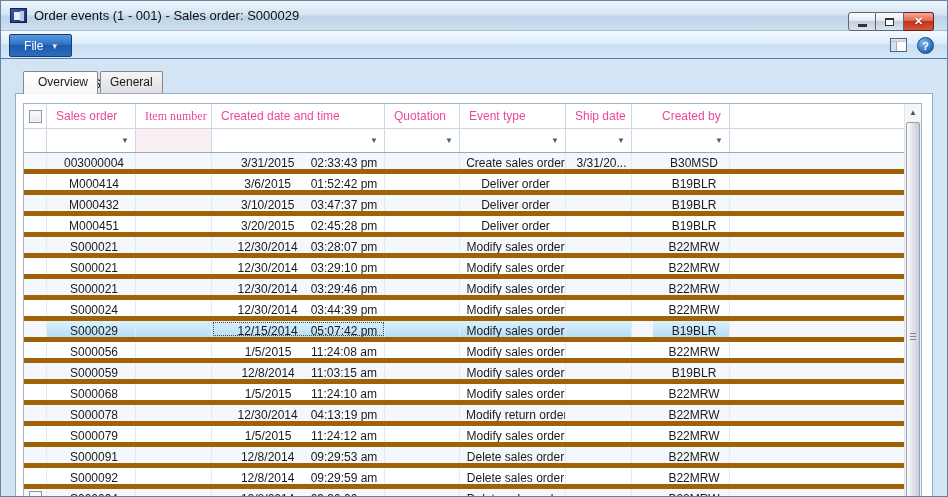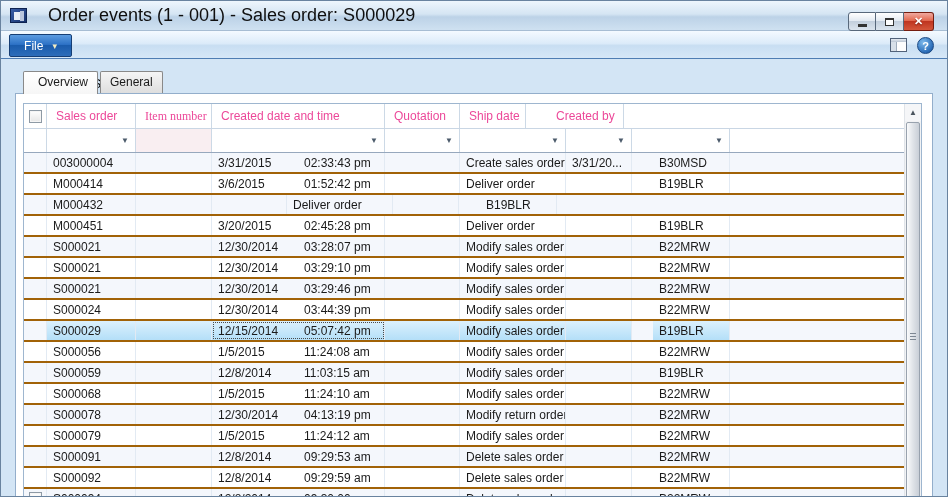--- a/index.html
+++ b/index.html
@@ -11,21 +11,21 @@
   }
   
   .titlebar{
     position:absolute;left:0;top:0;right:0;height:30px;
     background:linear-gradient(#eef6fd,#d5e5f3 45%,#bcd2e7 55%,#cfe1f1);
     border-bottom:1px solid #a7bdd3;display:flex;align-items:center;padding-left:9px;
   }
   .app-icon{width:17px;height:15px;background:linear-gradient(135deg,#3a5ea8,#16316b);border:1px solid #0d2250;position:relative;}
   .app-icon::before{content:"";position:absolute;left:3px;top:3px;width:7px;height:8px;background:#e8edf5;}
   .app-icon::after{content:"";position:absolute;right:2px;top:2px;width:4px;height:10px;background:#b9c6dd;}
-  .title-text{margin-left:21px;font-size:18px;color:#0f0f0f;}
+  .title-text{margin-left:7px;font-size:13px;color:#0f0f0f;}
   .winbtns{position:absolute;right:13px;top:11px;display:flex;}
   .winbtn{width:28px;height:19px;border:1px solid #58687b;display:flex;align-items:center;justify-content:center;
     background:linear-gradient(#ffffff,#e3eaf2 45%,#c3cfdd 50%,#dbe4ee);}
   .winbtn.min{border-radius:3px 0 0 3px;}
   .winbtn.rest{border-left:none;}
   .winbtn.close{width:30px;border-radius:0 3px 3px 0;border-color:#741d10;border-left:none;
     background:linear-gradient(#f0a9a0,#e2684f 45%,#bf3520 50%,#d4563a);color:#fff;font-weight:bold;}
   .glyph-min{width:9px;height:3px;background:#333;margin-top:8px;}
   .glyph-rest{width:9px;height:8px;border:1px solid #333;border-top:2px solid #333;background:#fdfdfd;}
   .glyph-close{font-size:11px;line-height:11px;text-shadow:0 1px 1px #7a1608;}
@@ -73,21 +73,21 @@
   .c-by{width:77px;margin-left:21px;}
   .c-fill{flex:1 1 auto;}
   .ghead .gcell{line-height:25px;padding-left:9px;border-right:1px solid #ccd9e6;color:#ec4899;}
   .ghead .c-check{padding:0;display:flex;align-items:center;justify-content:center;}
   .ghead .c-fill{border-right:none;}
   .cb{width:13px;height:13px;border:1px solid #8e9aa5;background:linear-gradient(#ffffff,#e6e6e6);box-shadow:inset 0 0 0 1px #f5f5f5;}
   .gfilter .gcell{position:relative;border-right:1px solid #ccd9e6;}
   .gfilter .c-fill{border-right:none;}
   .gfilter .c-item{background:#f9eef1;}
   .filter-arrow{position:absolute;right:6px;top:7px;font-size:8px;color:#4c5b6b;}
-  .grow{display:flex;height:21px;border-bottom:2px solid #a16207;background:#fff;}
+  .grow{display:flex;height:21px;border-bottom:5px solid #a16207;background:#fff;text-align:center;}
   .grow.odd{background:#f4f7fc;}
   .grow .gcell{line-height:20px;padding-left:6px;border-right:1px solid #e2eaf3;}
   .grow .c-check{padding:0;display:flex;align-items:center;justify-content:center;}
   .grow .c-fill{border-right:none;}
   .grow.selected .hl{background:linear-gradient(#dcf1fd,#b4dff8);}
   .grow.selected .c-date{outline:1px dotted #4a4a4a;outline-offset:-2px;}
   .dpart{display:inline-block;width:86px;}
   
   .vscroll{position:absolute;top:0;right:0;bottom:0;width:17px;background:#f1f2f4;border-left:1px solid #e0e4e9;}
   .sb-up{height:17px;display:flex;align-items:center;justify-content:center;font-size:8px;color:#4a545e;background:#f5f6f8;}
@@ -137,20 +137,21 @@
   <div class="grid">
 
     <div class="ghead">
       <div class="gcell c-check">
           <div class="cb"></div>
         </div>
       <div class="gcell c-so">Sales order</div>
       <div class="gcell c-item">Item number</div>
       <div class="gcell c-date">Created date and time</div>
       <div class="gcell c-quot">Quotation</div>
+      <div class="gcell c-event">Event type</div>
       <div class="gcell c-ship">Ship date</div>
       <div class="gcell c-by">Created by</div>
       <div class="gcell c-fill"></div>
     </div>
 
     <div class="gfilter">
       <div class="gcell c-check"></div>
       <div class="gcell c-so">
           <span class="filter-arrow">▼</span>
         </div>
@@ -193,20 +194,21 @@
           <div class="gcell c-quot hl"></div>
           <div class="gcell c-event hl">Deliver order</div>
           <div class="gcell c-ship hl"></div>
           <div class="gcell c-by hl">B19BLR</div>
           <div class="gcell c-fill"></div>
         </div>
         <div class="grow odd">
           <div class="gcell c-check"></div>
           <div class="gcell c-so hl">M000432</div>
           <div class="gcell c-item hl"></div>
+          <div class="gcell c-date hl"><span class="dpart">3/10/2015</span><span>03:47:37 pm</span></div>
           <div class="gcell c-quot hl"></div>
           <div class="gcell c-event hl">Deliver order</div>
           <div class="gcell c-ship hl"></div>
           <div class="gcell c-by hl">B19BLR</div>
           <div class="gcell c-fill"></div>
         </div>
         <div class="grow">
           <div class="gcell c-check"></div>
           <div class="gcell c-so hl">M000451</div>
           <div class="gcell c-item hl"></div>

